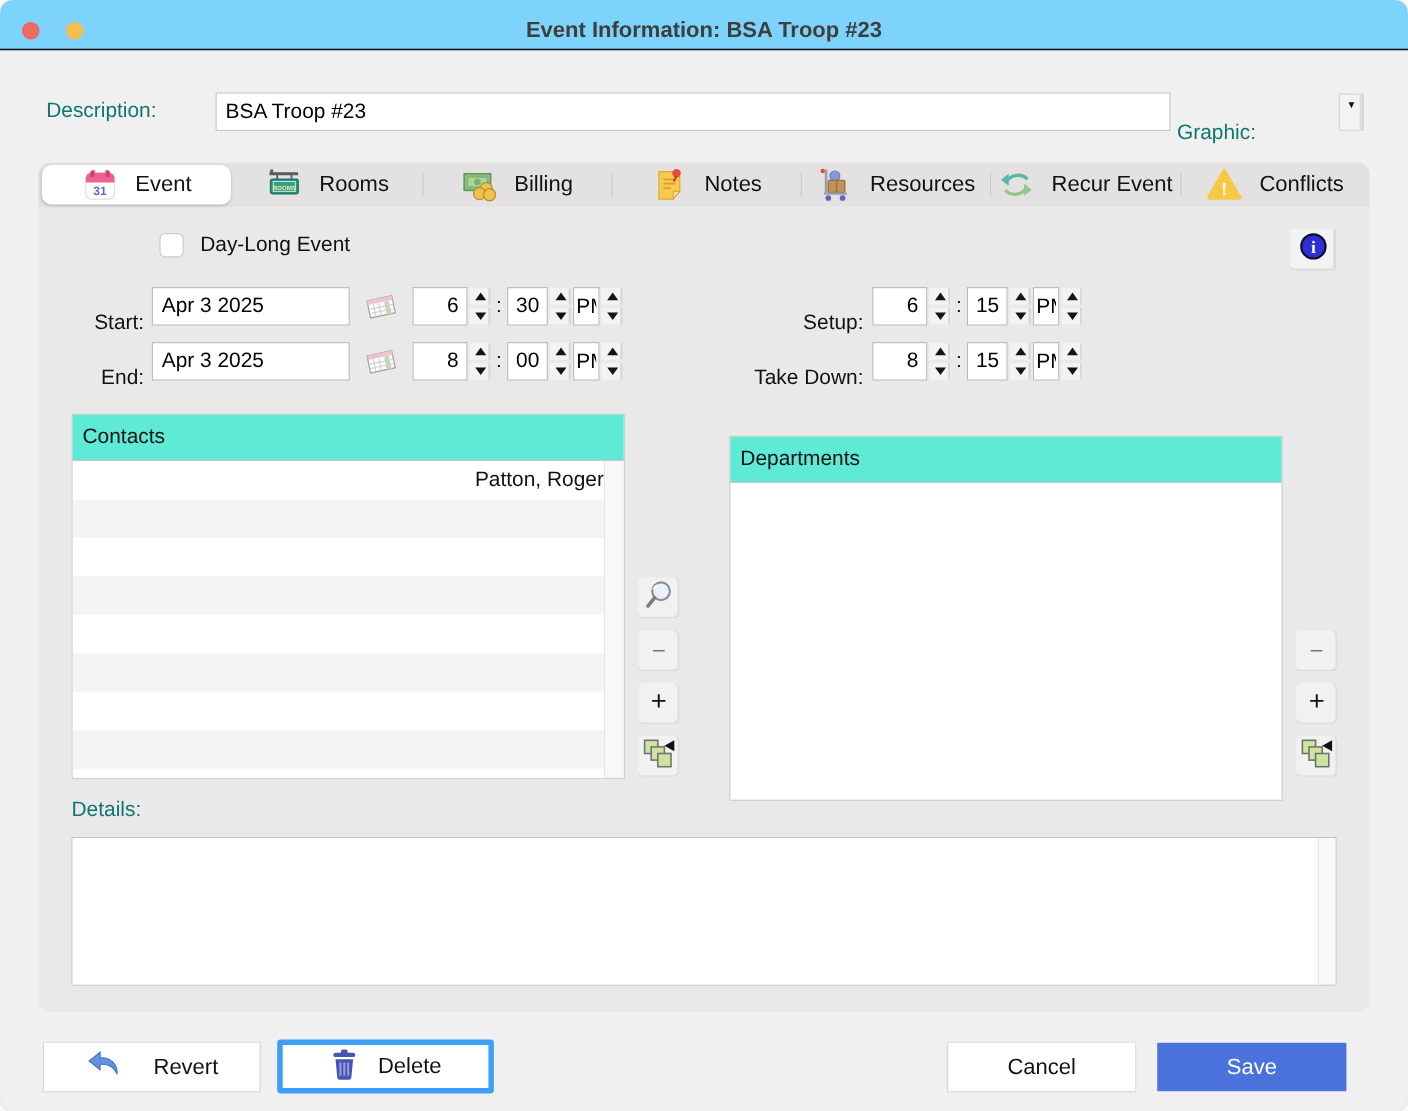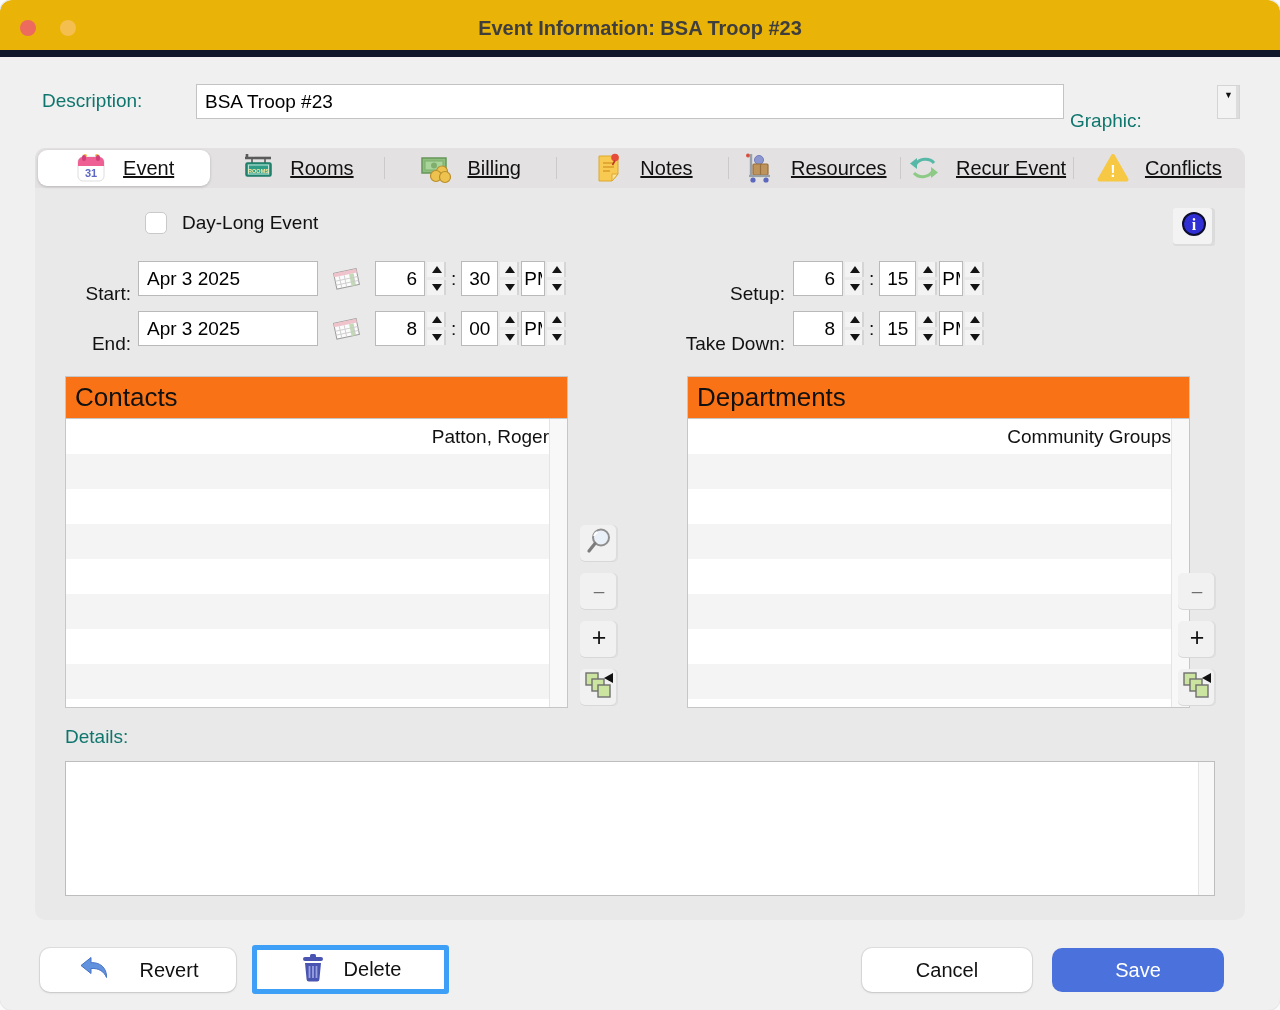--- a/index.html
+++ b/index.html
@@ -1,41 +1,41 @@
 <!DOCTYPE html>
 <html><head>
 <meta charset="utf-8">
 <style>
   html,body{margin:0;padding:0;background:#fafafa;}
   *{box-sizing:border-box;}
   .window{position:relative;width:1280px;height:1010px;background:#f1f0f0;
     border-radius:12px;overflow:hidden;font-family:"Liberation Sans",sans-serif;
     box-shadow:0 0 0 1px rgba(0,0,0,.08);color:#111;}
   
-  .titlebar{position:absolute;left:0;top:0;width:100%;height:57px;background:#eab308;
-    border-bottom:7px solid #0f172a;border-radius:12px 12px 0 0;}
+  .titlebar{position:absolute;left:0;top:0;width:100%;height:46px;background:#7dd3fc;
+    border-bottom:2px solid #0f172a;border-radius:12px 12px 0 0;}
   .title{text-align:center;line-height:56px;font-size:20px;font-weight:bold;color:#3e3e3e;}
   .light{position:absolute;top:20px;width:16px;height:16px;border-radius:50%;}
   .light.red{left:20px;background:#ec6a5e;}
   .light.yellow{left:60px;background:#f4bf4f;}
   
   .lbl{font-size:19px;color:#0f766e;}
   .lbl-desc{position:absolute;left:42px;top:90px;}
   .desc-input{position:absolute;left:196px;top:84px;width:868px;height:35px;border:1px solid #c3c3c3;
     background:#fff;font:19px "Liberation Sans",sans-serif;padding:0 8px;}
   .lbl-graphic{position:absolute;left:1070px;top:90px;margin-top:20px;}
   .graphic-dd{position:absolute;left:1217px;top:85px;width:23px;height:34px;background:#f4f3f3;
     border:1px solid #d4d4d4;box-shadow:inset -3px 0 0 #dddcdc;text-align:center;font-size:9px;
     padding-top:4px;cursor:default;}
   
   .panel{position:absolute;left:35px;top:148px;width:1210px;height:772px;background:#eae9e9;border-radius:10px;}
   .tabstrip{position:absolute;left:0;top:0;width:100%;height:40px;background:#e3e1e1;
     border-radius:10px 10px 0 0;display:flex;}
   .tab{flex:1 1 0;display:flex;align-items:center;justify-content:center;gap:15px;
-    font-size:20px;position:relative;cursor:default;text-decoration:underline;}
+    font-size:20px;position:relative;cursor:default;}
   .tab+.tab::before{content:'';position:absolute;left:0;top:9px;bottom:9px;width:1px;background:#cbc9c9;}
   .tab.selected+.tab::before{display:none;}
   .tab.selected{background:#fff;border-radius:9px;margin:2px 1px 2px 3px;box-shadow:0 1px 3px rgba(0,0,0,.2);}
   .ticon{width:34px;height:34px;display:inline-flex;}
   
   .dl-row{position:absolute;left:110px;top:64px;display:flex;align-items:center;gap:15px;font-size:19px;}
   .cb{width:22px;height:22px;background:#fff;border:1px solid #c9c9c9;border-radius:5px;}
   .info-btn{position:absolute;right:30px;top:60px;width:42px;height:36px;background:#f4f3f3;border-radius:3px;
     box-shadow:inset -3px 0 0 #dcdbdb,0 2px 0 #dddcdc;display:flex;align-items:center;justify-content:center;}
   
@@ -55,41 +55,41 @@
   .tf.ampm{width:24px;text-align:center;}
   .colon{font-size:19px;margin:0 3px;}
   .stepper{width:19px;height:35px;display:flex;flex-direction:column;justify-content:space-between;padding:1px 0;}
   .sbtn{height:15px;background:#f4f3f3;box-shadow:inset -2px 0 0 #d6d5d5;display:flex;align-items:center;justify-content:center;cursor:default;}
   .sbtn::after{content:'';width:0;height:0;border-left:5px solid transparent;border-right:5px solid transparent;}
   .sbtn.up::after{border-bottom:7px solid #141414;}
   .sbtn.dn::after{border-top:7px solid #141414;}
   
   .listbox{position:absolute;top:228px;width:503px;height:332px;border:1px solid #c6c6c6;background:#fff;
     display:flex;flex-direction:column;}
-  .listbox.contacts{left:30px;} .listbox.departments{left:652px;}
-  .list-header{height:42px;line-height:41px;padding-left:9px;background:#f97316;border-bottom:1px solid #c6c6c6;font-size:26px;}
+  .listbox.contacts{left:30px;} .listbox.departments{left:628px;margin-top:20px;}
+  .list-header{height:42px;line-height:41px;padding-left:9px;background:#5eead4;border-bottom:1px solid #c6c6c6;font-size:19px;}
   .list-body{flex:1;position:relative;overflow:hidden;}
   .list-rows{position:absolute;left:0;top:0;right:18px;bottom:0;overflow:hidden;}
   .list-row{height:35px;line-height:35px;padding-left:9px;font-size:19px;background:#fff;text-align:right;}
   .list-row.alt{background:#f5f4f4;}
   .vtrack{position:absolute;right:0;top:0;bottom:0;width:18px;background:#f8f8f8;border-left:1px solid #e4e4e4;}
   
   .sq-btn{position:absolute;width:38px;height:36px;background:#f2f1f1;border-radius:5px;
     box-shadow:inset -2px 0 0 #dedddd,0 1px 0 #d9d8d8;display:flex;align-items:center;justify-content:center;cursor:default;}
   .sq-btn.mid{left:545px;} .sq-btn.rgt{left:1143px;}
   .t1{top:377px;} .t2{top:425px;} .t3{top:473px;} .t4{top:521px;}
   .glyph-minus{font-size:19px;color:#6e6e6e;} .glyph-plus{font-size:25px;color:#111;line-height:1;margin-top:-3px;}
   
   .lbl-details{position:absolute;left:30px;top:578px;font-size:19px;}
   .details-box{position:absolute;left:30px;top:613px;width:1150px;height:135px;background:#fff;border:1px solid #bdbdbd;}
   .details-box textarea{position:absolute;left:0;top:0;width:calc(100% - 16px);height:100%;border:none;resize:none;
     font:19px "Liberation Sans",sans-serif;padding:6px 8px;outline:none;}
   .details-box .vtrack{width:16px;}
   
-  .fbtn{position:absolute;top:948px;height:44px;background:#fff;border-radius:10px;
+  .fbtn{position:absolute;top:948px;height:44px;background:#fff;border-radius:0;
     box-shadow:0 0 0 1px rgba(0,0,0,.07),0 1px 2.5px rgba(0,0,0,.12);
     display:flex;align-items:center;justify-content:center;gap:30px;font-size:20px;cursor:default;}
   .fbtn.revert{left:40px;width:196px;}
   .fbtn.cancel{left:862px;width:170px;}
   .fbtn.save{left:1052px;width:172px;background:#4b72dc;color:#fff;font-weight:500;box-shadow:none;}
   .delete-wrap{position:absolute;left:252px;top:945px;width:197px;height:49px;border:5px solid #3d9ff6;
     border-radius:3px;background:#fff;display:flex;align-items:center;justify-content:center;gap:18px;font-size:20px;cursor:default;}
 </style>
 </head>
 <body>
@@ -340,34 +340,20 @@
             <div class="list-row"></div>
             <div class="list-row alt"></div>
             <div class="list-row"></div>
           </div>
         <div class="vtrack"></div>
       </div>
     </div>
 
     <div class="listbox departments">
       <div class="list-header">Departments</div>
-      <div class="list-body">
-        <div class="list-rows">
-            <div class="list-row">Community Groups</div>
-            <div class="list-row alt"></div>
-            <div class="list-row"></div>
-            <div class="list-row alt"></div>
-            <div class="list-row"></div>
-            <div class="list-row alt"></div>
-            <div class="list-row"></div>
-            <div class="list-row alt"></div>
-            <div class="list-row"></div>
-          </div>
-        <div class="vtrack"></div>
-      </div>
     </div>
 
     <div class="sq-btn mid t1">
       <span>
         <svg width="30" height="30" viewBox="0 0 30 30">
           <circle cx="17" cy="11.5" r="8" fill="#e9f0f7" stroke="#8f8f8f" stroke-width="2"></circle>
           <path d="M13.5 6 a6.5 6.5 0 0 0 -3.5 4" stroke="#fff" stroke-width="2" fill="none"></path>
           <line x1="11" y1="17.5" x2="5" y2="25" stroke="#7d7d7d" stroke-width="3.2" stroke-linecap="round"></line>
         </svg>
       </span>

